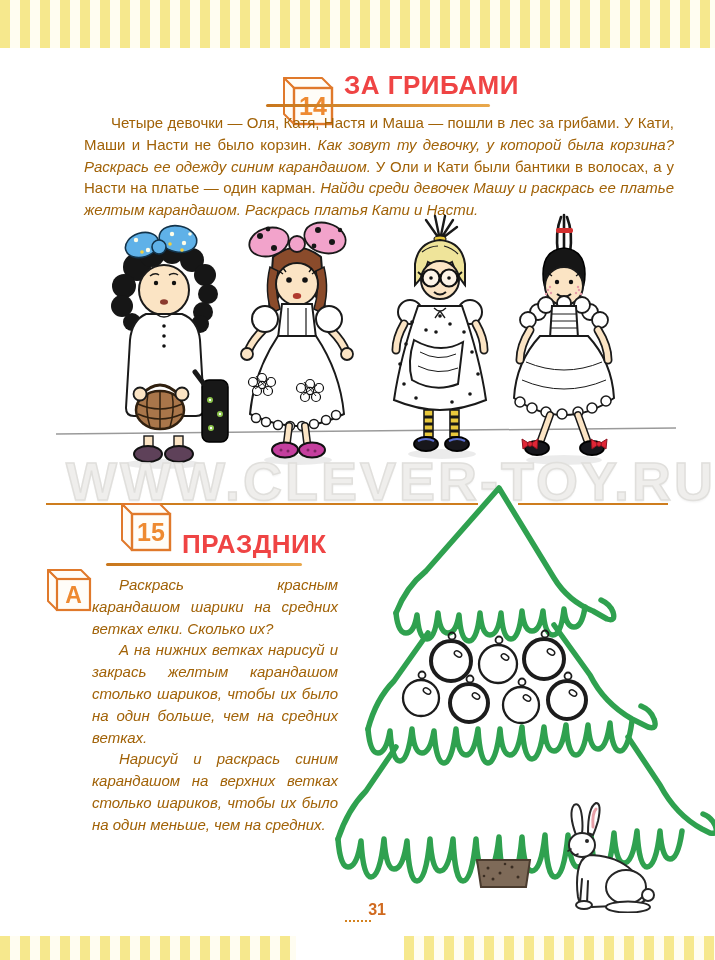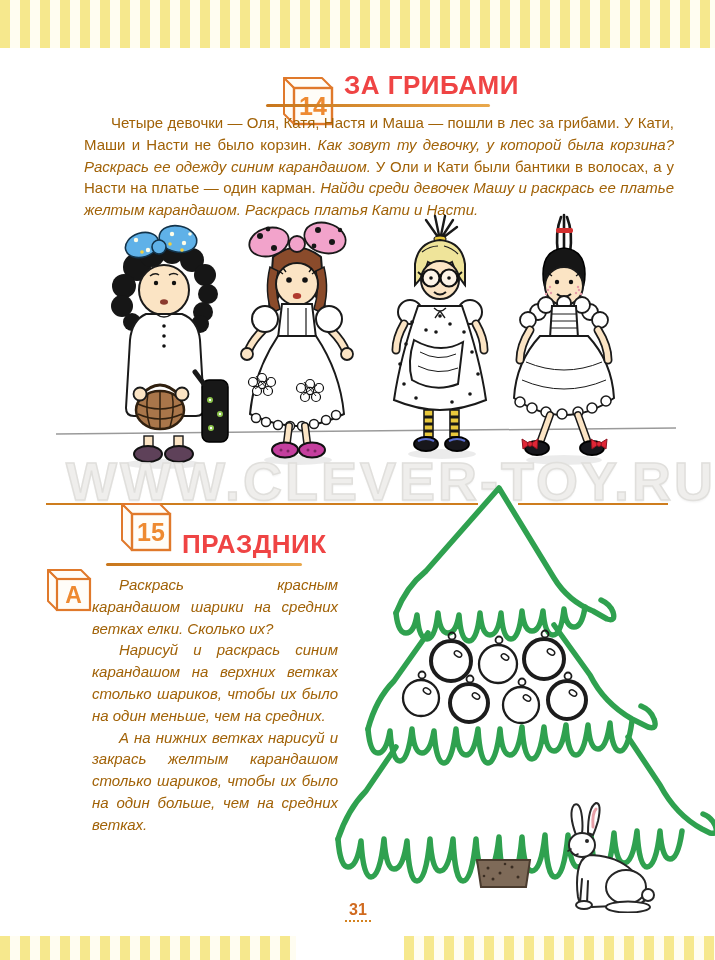--- a/index.html
+++ b/index.html
@@ -16,21 +16,21 @@
   .body-text{font-size:15px;line-height:21.8px;text-align:justify;color:#a16207;}
   .body-text p{margin:0;text-indent:27px;}
   .normal{font-style:normal;}
   .italic{font-style:italic;}
   .watermark{
     font-size:54px;font-weight:bold;letter-spacing:3px;white-space:nowrap;
     color:#efeeec;-webkit-text-stroke:1.5px #e0dfdc;
     text-shadow:0 2px 2px rgba(0,0,0,0.05);
   }
   .rule{height:2px;background:#ce7d1e;}
-  .pagenum{font-size:16px;font-weight:bold;color:#d06a1f;text-align:center;}
+  .pagenum{font-size:16px;font-weight:bold;color:#d06a1f;text-align:right;}
   .pagenum-line{width:26px;border-bottom:2px dotted #d4821f;margin:1px auto 0 auto;}
   svg{display:block;}
 </style>
 </head>
 <body>
 
 <div id="page">
 
   <div class="abs stripes" style="left:0;top:0;width:715px;height:48px;"></div>
   <div class="abs stripes" style="left:0;top:936px;width:296px;height:24px;"></div>
@@ -343,22 +343,22 @@
     <svg width="50" height="52" viewBox="0 0 50 52">
       <polygon points="13,13 4,4 37,4 46,13" fill="#fffdf8" stroke="#e0792b" stroke-width="2" stroke-linejoin="round"></polygon>
       <polygon points="13,13 4,4 4,35 13,44" fill="#fffdf8" stroke="#e0792b" stroke-width="2" stroke-linejoin="round"></polygon>
       <rect x="13" y="13" width="33" height="31" fill="#fffdf8" stroke="#e0792b" stroke-width="2.2"></rect>
       <text x="29.5" y="37" text-anchor="middle" font-size="23" font-weight="bold" fill="#ee8a31" font-family="Liberation Sans, sans-serif">А</text>
     </svg>
   </div>
 
   <div class="abs body-text" style="left:92px;top:574px;width:246px;">
     <p class="italic">Раскрась красным карандашом шарики на средних ветках елки. Сколько их?</p>
+    <p class="italic">А на нижних ветках нарисуй и закрась желтым карандашом столько шариков, чтобы их было на один больше, чем на средних ветках.</p>
     <p class="italic">Нарисуй и раскрась синим карандашом на верхних ветках столько шариков, чтобы их было на один меньше, чем на средних.</p>
-    <p class="italic">А на нижних ветках нарисуй и закрась желтым карандашом столько шариков, чтобы их было на один больше, чем на средних ветках.</p>
   </div>
 
   <div class="abs" style="left:330px;top:483px;">
   <svg width="385" height="430" viewBox="0 0 385 430">
     <g stroke="#2fa14f" stroke-width="5.5" fill="none" stroke-linecap="round" stroke-linejoin="round">
 
       <path d="M8,356 Q18,326 36,308 L66,264"></path>
       <path d="M298,254 L330,302 Q346,332 372,346 l8,4 q9,2 5,-8 q-4,-8 -12,-11"></path>
       <path d="M8,356 q2,28 10,28 q9,0 13,-26 q2,36 10,36 q9,0 13,-38 q2,30 10,30 q9,0 13,-28 q2,40 10,40 q9,0 13,-42 q2,32 10,32 q9,0 13,-32 q2,42 10,42 q9,0 13,-42 q2,34 10,34 q9,0 13,-36 q2,44 10,44 q9,0 13,-44 q2,34 10,34 q9,0 13,-36 q2,42 10,42 q9,0 13,-42 q2,32 10,32 q9,0 13,-34 q2,40 10,40 q9,0 13,-40 q2,30 10,30 q9,0 13,-32 q2,36 10,36 q9,0 13,-36 q2,28 10,28 q8,0 12,-28"></path>
 

